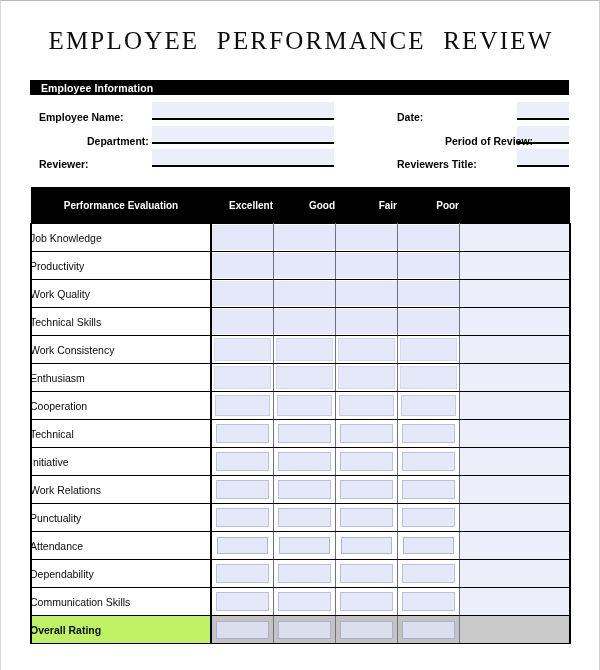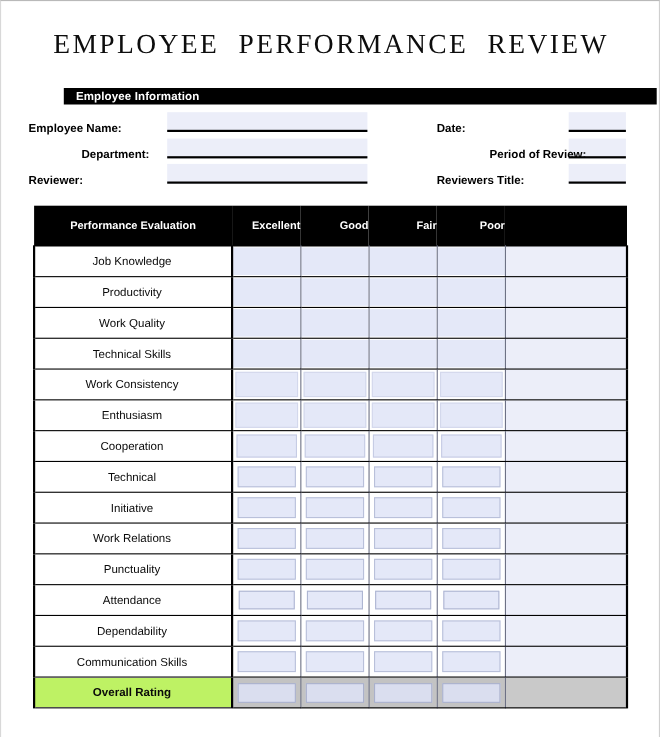--- a/index.html
+++ b/index.html
@@ -43,21 +43,20 @@
   }
 
   
   #emp-info-bar {
     position: absolute;
     left: 29px;
     top: 79px;
     width: 539px;
     height: 15px;
     background: #000000;
-    margin-left: 28px;
   }
   #emp-info-bar span {
     position: absolute;
     left: 11px;
     top: 50%;
     transform: translateY(-50%);
     color: #ffffff;
     font-size: 10.5px;
     font-weight: bold;
     letter-spacing: 0.1px;
@@ -73,21 +72,21 @@
     white-space: nowrap;
   }
   .info-blank {
     position: absolute;
     background: #eceef9;
     border-bottom: 2px solid #000000;
     box-sizing: border-box;
   }
 
   
-  .lbl-l { left: 25px; }
+  .lbl-l { left: 38px; }
   
   .bl-l  { left: 151px; width: 182px; }
   
   .lbl-r { left: 396px; }
   
   .bl-r  { left: 516px; width: 52px; }
 
   .row1 { top: 110px; }
   .row2 { top: 134px; padding-left: 48px; }
   .row3 { top: 157px; }
@@ -134,21 +133,20 @@
 
   td.crit {
     border-left: 2px solid #000000;
     border-right: 2px solid #000000;
     background: #ffffff;
     font-size: 10.5px;
     color: #0a0a0a;
     white-space: nowrap;
     overflow: hidden;
     padding-left: 2px;
-    text-align: center;
   }
   td.crit .crit-text {
     display: block;
     margin-left: -2px;
   }
 
   td.rate {
     border-top: 1px solid #4a4e63;
     border-bottom: 1px solid #4a4e63;
     border-right: 1px solid #6d7185;

